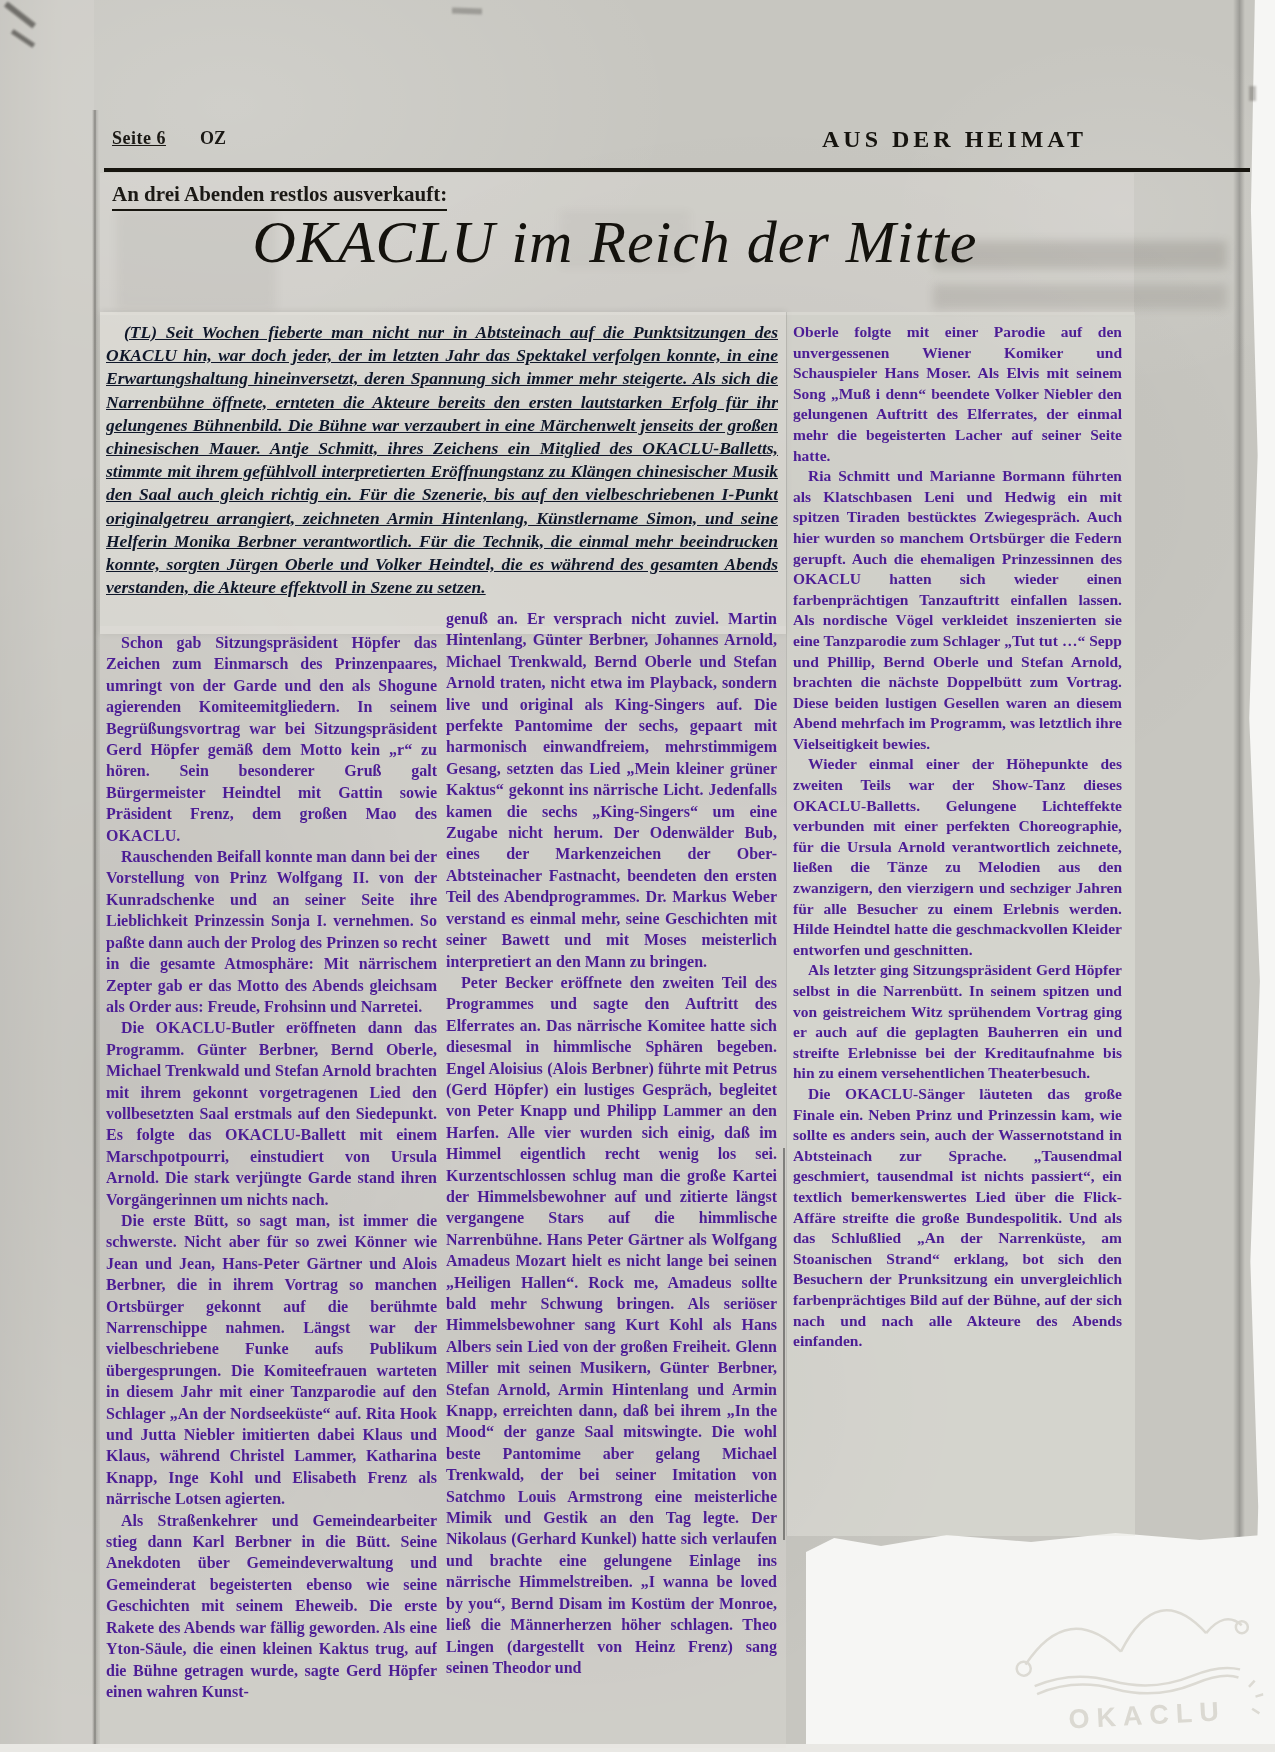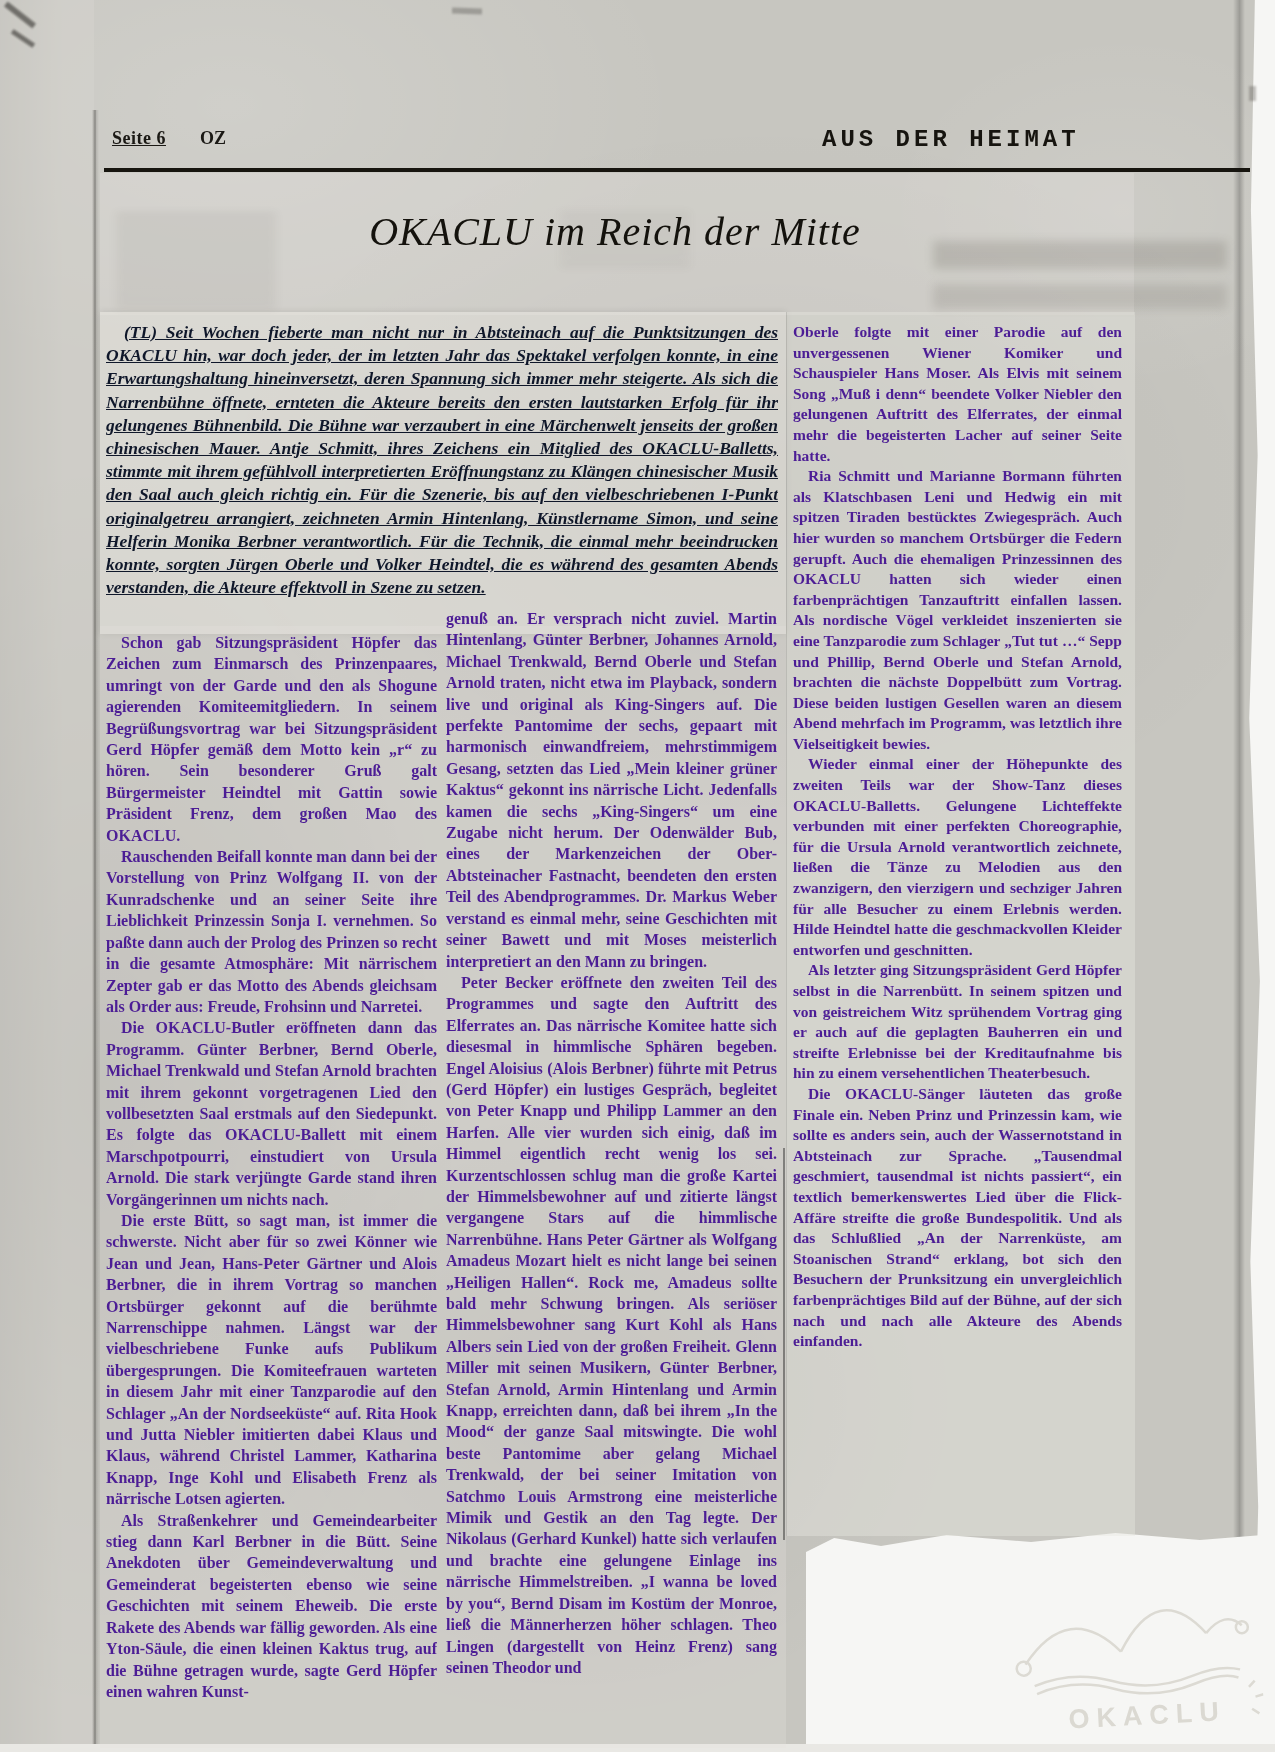--- a/index.html
+++ b/index.html
@@ -57,29 +57,29 @@
   .sm1{left:2px;top:12px;width:36px;height:6px;transform:rotate(38deg);}
   .sm2{left:10px;top:36px;width:26px;height:5px;transform:rotate(34deg);}
   .sm3{left:452px;top:8px;width:30px;height:6px;opacity:.5;transform:rotate(2deg);}
   .sm4{left:1249px;top:86px;width:7px;height:15px;opacity:.45;background:rgba(90,88,82,.8);}
 
   
   .masthead{position:absolute;left:112px;top:128px;width:1130px;height:32px;}
   .page-label{position:absolute;left:0;top:0;font-weight:bold;font-size:18px;letter-spacing:.5px;text-decoration:underline;}
   .paper-label{position:absolute;left:88px;top:0;font-weight:bold;font-size:18px;}
   .section-label{position:absolute;left:710px;top:-2px;
-    font-family:Liberation Mono, monospace;
+    font-family:Liberation Serif, serif;
     font-weight:bold;font-size:24px;letter-spacing:4px;color:#16140f;}
   .rule{position:absolute;left:104px;top:168px;width:1146px;height:4px;background:#17150f;}
 
   
   .kicker{position:absolute;left:112px;top:182px;font-weight:bold;font-size:21px;}
   .kicker span{display:inline-block;border-bottom:2.5px solid #17150f;padding-bottom:2px;}
   .title{position:absolute;left:105px;top:208px;width:1020px;text-align:center;
-    font-style:italic;font-size:40px;letter-spacing:1px;color:#14120d;}
+    font-style:italic;font-size:60px;letter-spacing:1px;color:#14120d;}
   .subtitle{position:absolute;left:105px;top:284px;width:1020px;text-align:center;
     font-weight:bold;font-size:20px;color:#16140f;}
 
   
   .lead{position:absolute;left:106px;top:321px;width:672px;height:310px;overflow:hidden;
     font-weight:bold;font-style:italic;font-size:17.5px;line-height:23.2px;
     text-align:justify;text-indent:18px;color:#0f172a;text-decoration:underline;}
   .col{position:absolute;font-weight:bold;font-size:16px;line-height:21.4px;
     text-align:justify;color:#4c1d95;overflow:hidden;
     -webkit-hyphens:auto;hyphens:auto;}
@@ -123,20 +123,23 @@
   <div class="smudge sm3"></div>
   <div class="smudge sm4"></div>
 
   <div class="masthead">
     <span class="page-label">Seite 6</span>
     <span class="paper-label">OZ</span>
     <span class="section-label">AUS DER HEIMAT</span>
   </div>
   <div class="rule"></div>
 
+  <div class="kicker">
+    <span>An drei Abenden restlos ausverkauft:</span>
+  </div>
   <h1 class="title" style="margin:0;font-weight:normal;">OKACLU im Reich der Mitte</h1>
 
   <div class="lead" lang="de">(TL) Seit Wochen fieberte man nicht nur in Abtsteinach auf die Punktsitzungen des OKACLU hin, war doch jeder, der im letzten Jahr das Spektakel verfolgen konnte, in eine Erwartungshaltung hineinversetzt, deren Spannung sich immer mehr steigerte. Als sich die Narrenbühne öffnete, ernteten die Akteure bereits den ersten lautstarken Erfolg für ihr gelungenes Bühnenbild. Die Bühne war verzaubert in eine Märchenwelt jenseits der großen chinesischen Mauer. Antje Schmitt, ihres Zeichens ein Mitglied des OKACLU-Balletts, stimmte mit ihrem gefühlvoll interpretierten Eröffnungstanz zu Klängen chinesischer Musik den Saal auch gleich richtig ein. Für die Szenerie, bis auf den vielbeschriebenen I-Punkt originalgetreu arrangiert, zeichneten Armin Hintenlang, Künstlername Simon, und seine Helferin Monika Berbner verantwortlich. Für die Technik, die einmal mehr beeindrucken konnte, sorgten Jürgen Oberle und Volker Heindtel, die es während des gesamten Abends verstanden, die Akteure effektvoll in Szene zu setzen.</div>
 
   <div class="col col1" lang="de">
     <p>Schon gab Sitzungspräsident Höpfer das Zeichen zum Einmarsch des Prinzenpaares, umringt von der Garde und den als Shogune agierenden Komiteemitgliedern. In seinem Begrüßungsvortrag war bei Sitzungspräsident Gerd Höpfer gemäß dem Motto kein „r“ zu hören. Sein besonderer Gruß galt Bürgermeister Heindtel mit Gattin sowie Präsident Frenz, dem großen Mao des OKACLU.</p>
     <p>Rauschenden Beifall konnte man dann bei der Vorstellung von Prinz Wolfgang II. von der Kunradschenke und an seiner Seite ihre Lieblichkeit Prinzessin Sonja I. vernehmen. So paßte dann auch der Prolog des Prinzen so recht in die gesamte Atmosphäre: Mit närrischem Zepter gab er das Motto des Abends gleichsam als Order aus: Freude, Frohsinn und Narretei.</p>
     <p>Die OKACLU-Butler eröffneten dann das Programm. Günter Berbner, Bernd Oberle, Michael Trenkwald und Stefan Arnold brachten mit ihrem gekonnt vorgetragenen Lied den vollbesetzten Saal erstmals auf den Siedepunkt. Es folgte das OKACLU-Ballett mit einem Marschpotpourri, einstudiert von Ursula Arnold. Die stark verjüngte Garde stand ihren Vorgängerinnen um nichts nach.</p>
     <p>Die erste Bütt, so sagt man, ist immer die schwerste. Nicht aber für so zwei Könner wie Jean und Jean, Hans-Peter Gärtner und Alois Berbner, die in ihrem Vortrag so manchen Ortsbürger gekonnt auf die berühmte Narrenschippe nahmen. Längst war der vielbeschriebene Funke aufs Publikum übergesprungen. Die Komiteefrauen warteten in diesem Jahr mit einer Tanzparodie auf den Schlager „An der Nordseeküste“ auf. Rita Hook und Jutta Niebler imitierten dabei Klaus und Klaus, während Christel Lammer, Katharina Knapp, Inge Kohl und Elisabeth Frenz als närrische Lotsen agierten.</p>
     <p>Als Straßenkehrer und Gemeindearbeiter stieg dann Karl Berbner in die Bütt. Seine Anekdoten über Gemeindeverwaltung und Gemeinderat begeisterten ebenso wie seine Geschichten mit seinem Eheweib. Die erste Rakete des Abends war fällig geworden. Als eine Yton-Säule, die einen kleinen Kaktus trug, auf die Bühne getragen wurde, sagte Gerd Höpfer einen wahren Kunst-</p>

